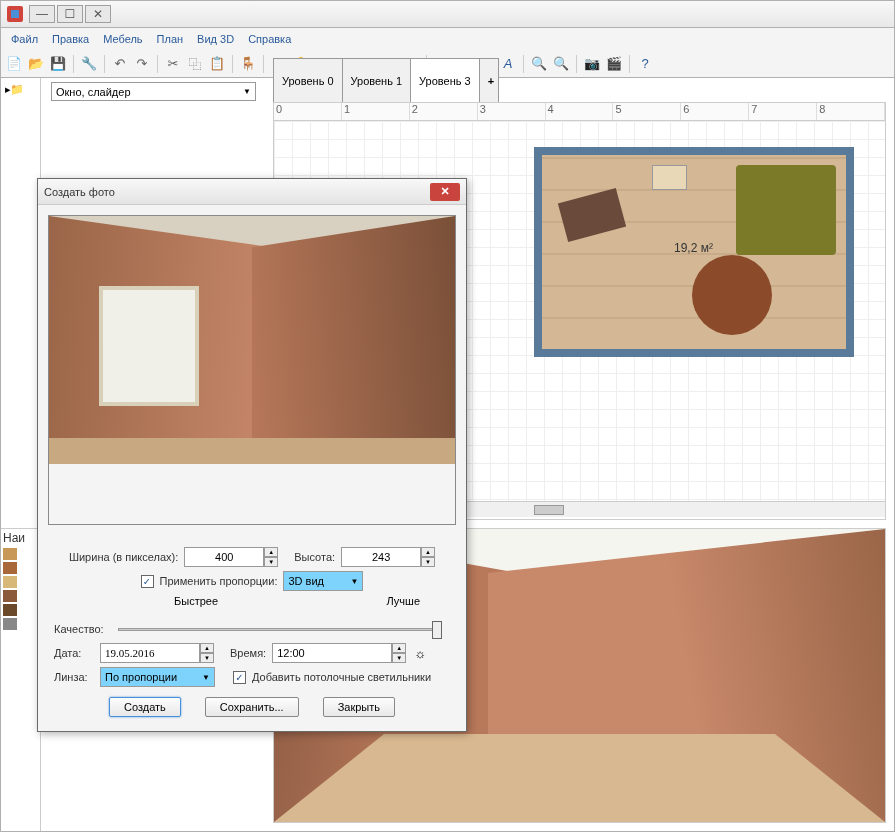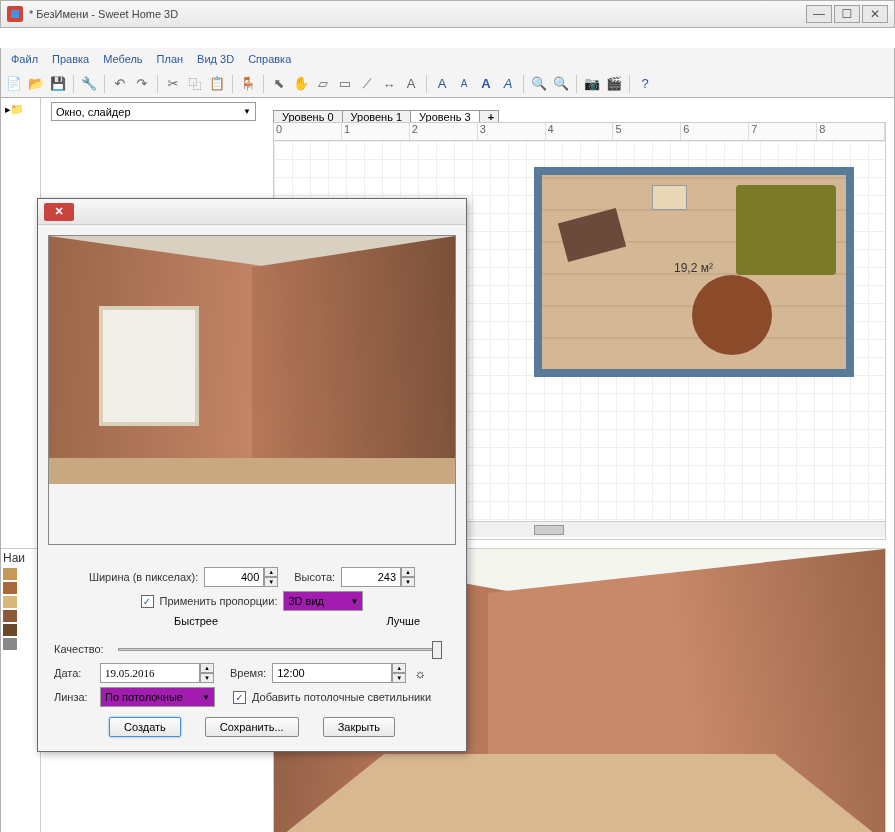--- a/index.html
+++ b/index.html
@@ -6,39 +6,39 @@
 body { background: #fff; width: 895px; height: 832px; overflow: hidden; position: relative; }
 
 
 .titlebar { height: 28px; background: linear-gradient(#f8f8f8, #e8e8e8); border: 1px solid #b0b0b0; display: flex; align-items: center; padding: 0 6px; }
 .titlebar .app-icon { width: 16px; height: 16px; background: #d0443c; border-radius: 2px; margin-right: 6px; position: relative; }
 .titlebar .app-icon::after { content: ""; position: absolute; top: 4px; left: 4px; width: 8px; height: 8px; background: #4a90d9; }
 .titlebar .title { flex: 1; color: #444; }
 .win-btns { display: flex; gap: 2px; }
 .win-btn { width: 26px; height: 18px; border: 1px solid #a0a0a0; background: #e8e8e8; display: flex; align-items: center; justify-content: center; color: #555; font-size: 12px; cursor: pointer; }
 
-.menubar { height: 22px; background: #f4f4f4; border-left: 1px solid #b0b0b0; border-right: 1px solid #b0b0b0; display: flex; align-items: center; padding: 0 4px; gap: 2px; margin-top: 20px; }
+.menubar { height: 22px; background: #f4f4f4; border-left: 1px solid #b0b0b0; border-right: 1px solid #b0b0b0; display: flex; align-items: center; padding: 0 4px; gap: 2px; }
 .menubar span { padding: 2px 6px; color: #2a5a9a; cursor: pointer; }
 
 .toolbar { height: 28px; background: #f4f4f4; border: 1px solid #b0b0b0; border-top: none; display: flex; align-items: center; padding: 0 4px; gap: 4px; }
 .tb-btn { width: 18px; height: 18px; display: flex; align-items: center; justify-content: center; cursor: pointer; color: #666; font-size: 13px; }
 .tb-sep { width: 1px; height: 18px; background: #ccc; margin: 0 2px; }
 
 .content { position: relative; height: 754px; border: 1px solid #b0b0b0; border-top: none; background: #fff; }
 
 
 .left-panel { position: absolute; left: 0; top: 0; width: 40px; height: 100%; background: #fff; border-right: 1px solid #ccc; }
 .catalog-tree { padding: 4px; font-size: 10px; }
 .cat-row { display: flex; align-items: center; gap: 2px; padding: 1px 0; }
 .cat-field { position: absolute; left: 50px; top: 4px; width: 205px; height: 19px; border: 1px solid #999; background: #fff; padding: 0 4px; display: flex; align-items: center; justify-content: space-between; }
 .cat-field span.drop { font-size: 8px; }
 
 
 .level-tabs { position: absolute; left: 272px; top: 3px; display: flex; align-items: flex-end; height: 22px; }
-.level-tab { border: 1px solid #999; border-bottom: none; padding: 0 8px; background: #f0f0f0; margin-right: -1px; cursor: pointer; }
+.level-tab { border: 1px solid #999; border-bottom: none; padding: 16px 8px; background: #f0f0f0; margin-right: -1px; cursor: pointer; }
 .level-tab.active { background: #fff; }
 .add-tab { width: 20px; text-align: center; font-weight: bold; }
 
 
 .plan-area { position: absolute; left: 272px; top: 24px; right: 8px; height: 418px; background: #fff; border: 1px solid #ccc; }
 .ruler-h { height: 18px; background: #fafafa; border-bottom: 1px solid #ccc; display: flex; font-size: 9px; color: #666; }
 .ruler-h div { flex: 1; border-right: 1px solid #ddd; padding-left: 2px; }
 .plan-grid { position: relative; height: 380px; background-image: linear-gradient(#eee 1px, transparent 1px), linear-gradient(90deg, #eee 1px, transparent 1px); background-size: 18px 18px; overflow: hidden; }
 .room { position: absolute; left: 260px; top: 26px; width: 320px; height: 210px; border: 8px solid #5a7a9a; background: repeating-linear-gradient(0deg, #d4b896, #d4b896 30px, #c8ac8a 30px, #c8ac8a 32px), repeating-linear-gradient(90deg, transparent, transparent 30px, #c8ac8a 30px, #c8ac8a 32px); }
 .room-label { position: absolute; left: 400px; top: 120px; font-size: 12px; color: #333; }
@@ -66,24 +66,24 @@
 .preview .pw-left { position: absolute; left: 0; top: 0; width: 55%; height: 85%; background: linear-gradient(95deg, #9a6548, #c8886a); clip-path: polygon(0 0, 100% 12%, 100% 100%, 0 100%); }
 .preview .pw-right { position: absolute; right: 0; top: 0; width: 50%; height: 85%; background: linear-gradient(265deg, #7a5038, #b8785a); clip-path: polygon(0 12%, 100% 0, 100% 100%, 0 100%); }
 .preview .pw-floor { position: absolute; bottom: 0; left: 0; right: 0; height: 28%; background: #c8a880; }
 .preview .pw-win { position: absolute; left: 50px; top: 70px; width: 100px; height: 120px; background: #f0f0e8; border: 4px solid #d8d0b8; }
 .preview .pw-bottom { position: absolute; bottom: 0; left: 0; right: 0; height: 60px; background: #f4f4f4; }
 
 .dlg-body { padding: 8px 16px 14px; }
 .row { display: flex; align-items: center; gap: 6px; margin: 4px 0; }
 .row label { color: #333; }
 .spinner { display: flex; align-items: center; }
-.spinner input { width: 60px; height: 20px; border: 1px solid #999; text-align: right; padding: 0 4px; }
+.spinner input { width: 80px; height: 20px; border: 1px solid #999; text-align: center; padding: 0 4px; }
 .spinner .sp-btns { display: flex; flex-direction: column; }
 .spinner .sp-btn { width: 14px; height: 10px; border: 1px solid #999; background: #eee; font-size: 6px; display: flex; align-items: center; justify-content: center; cursor: pointer; }
-.combo { height: 20px; border: 1px solid #999; background: #a21caf; padding: 0 4px; display: flex; align-items: center; justify-content: space-between; min-width: 80px; cursor: pointer; }
+.combo { height: 20px; border: 1px solid #999; background: #7dd3fc; padding: 0 4px; display: flex; align-items: center; justify-content: space-between; min-width: 80px; cursor: pointer; }
 .combo .arrow { font-size: 8px; }
 .chk { width: 13px; height: 13px; border: 1px solid #666; background: #fff; display: flex; align-items: center; justify-content: center; font-size: 10px; color: #2a5a9a; cursor: pointer; }
 .slider-wrap { flex: 1; position: relative; height: 20px; margin: 0 8px; }
 .slider-track { position: absolute; top: 9px; left: 0; right: 0; height: 3px; background: #ccc; border: 1px solid #999; }
 .slider-thumb { position: absolute; right: 0; top: 2px; width: 10px; height: 18px; background: #eee; border: 1px solid #666; cursor: pointer; }
 .dlg-btns { display: flex; justify-content: center; gap: 24px; margin-top: 10px; }
 .btn { padding: 3px 14px; border: 1px solid #888; background: linear-gradient(#fdfdfd, #e8e8e8); cursor: pointer; border-radius: 2px; }
 .btn.primary { border: 1px solid #4a90d9; box-shadow: 0 0 2px #4a90d9; }
 .sun-icon { width: 16px; height: 16px; display: flex; align-items: center; justify-content: center; font-size: 13px; cursor: pointer; }
 
@@ -91,21 +91,20 @@
 .furn-list { position: absolute; left: 0; top: 450px; width: 40px; bottom: 8px; background: #fff; border-right: 1px solid #ccc; border-top: 1px solid #ccc; }
 .furn-header { font-size: 12px; padding: 2px; color: #333; }
 .furn-row { display: flex; align-items: center; gap: 2px; padding: 1px 2px; font-size: 10px; }
 .furn-icon { width: 14px; height: 12px; background: #c89858; }
 </style>
 </head>
 <body>
 
 <div class="titlebar">
   <div class="app-icon"></div>
-  <div class="title">* БезИмени - Sweet Home 3D</div>
   <div class="win-btns">
     <div class="win-btn">—</div>
     <div class="win-btn">☐</div>
     <div class="win-btn">✕</div>
   </div>
 </div>
 
 <div class="menubar">
   <span>Файл</span>
   <span>Правка</span>
@@ -221,20 +220,21 @@
   </div>
 
   <div class="view3d">
     <div class="wall3d left"></div>
     <div class="wall3d right"></div>
     <div class="floor3d"></div>
   </div>
 
   <div class="dialog">
     <div class="dlg-title">
+      <span>Создать фото</span>
       <div class="dlg-close">✕</div>
     </div>
     <div class="preview">
       <div class="pw-left"></div>
       <div class="pw-right"></div>
       <div class="pw-floor"></div>
       <div class="pw-win"></div>
       <div class="pw-bottom"></div>
     </div>
     <div class="dlg-body">
@@ -290,21 +290,21 @@
           <div class="sp-btns">
             <div class="sp-btn">▲</div>
             <div class="sp-btn">▼</div>
           </div>
         </div>
         <div class="sun-icon">☼</div>
       </div>
       <div class="row">
         <label style="width:40px">Линза:</label>
         <div class="combo" style="min-width:115px">
-          <span>По потолочные</span>
+          <span>По пропорции</span>
           <span class="arrow">▼</span>
         </div>
         <div class="chk" style="margin-left:12px">✓</div>
         <label>Добавить потолочные светильники</label>
       </div>
       <div class="dlg-btns">
         <div class="btn primary">Создать</div>
         <div class="btn">Сохранить...</div>
         <div class="btn">Закрыть</div>
       </div>

